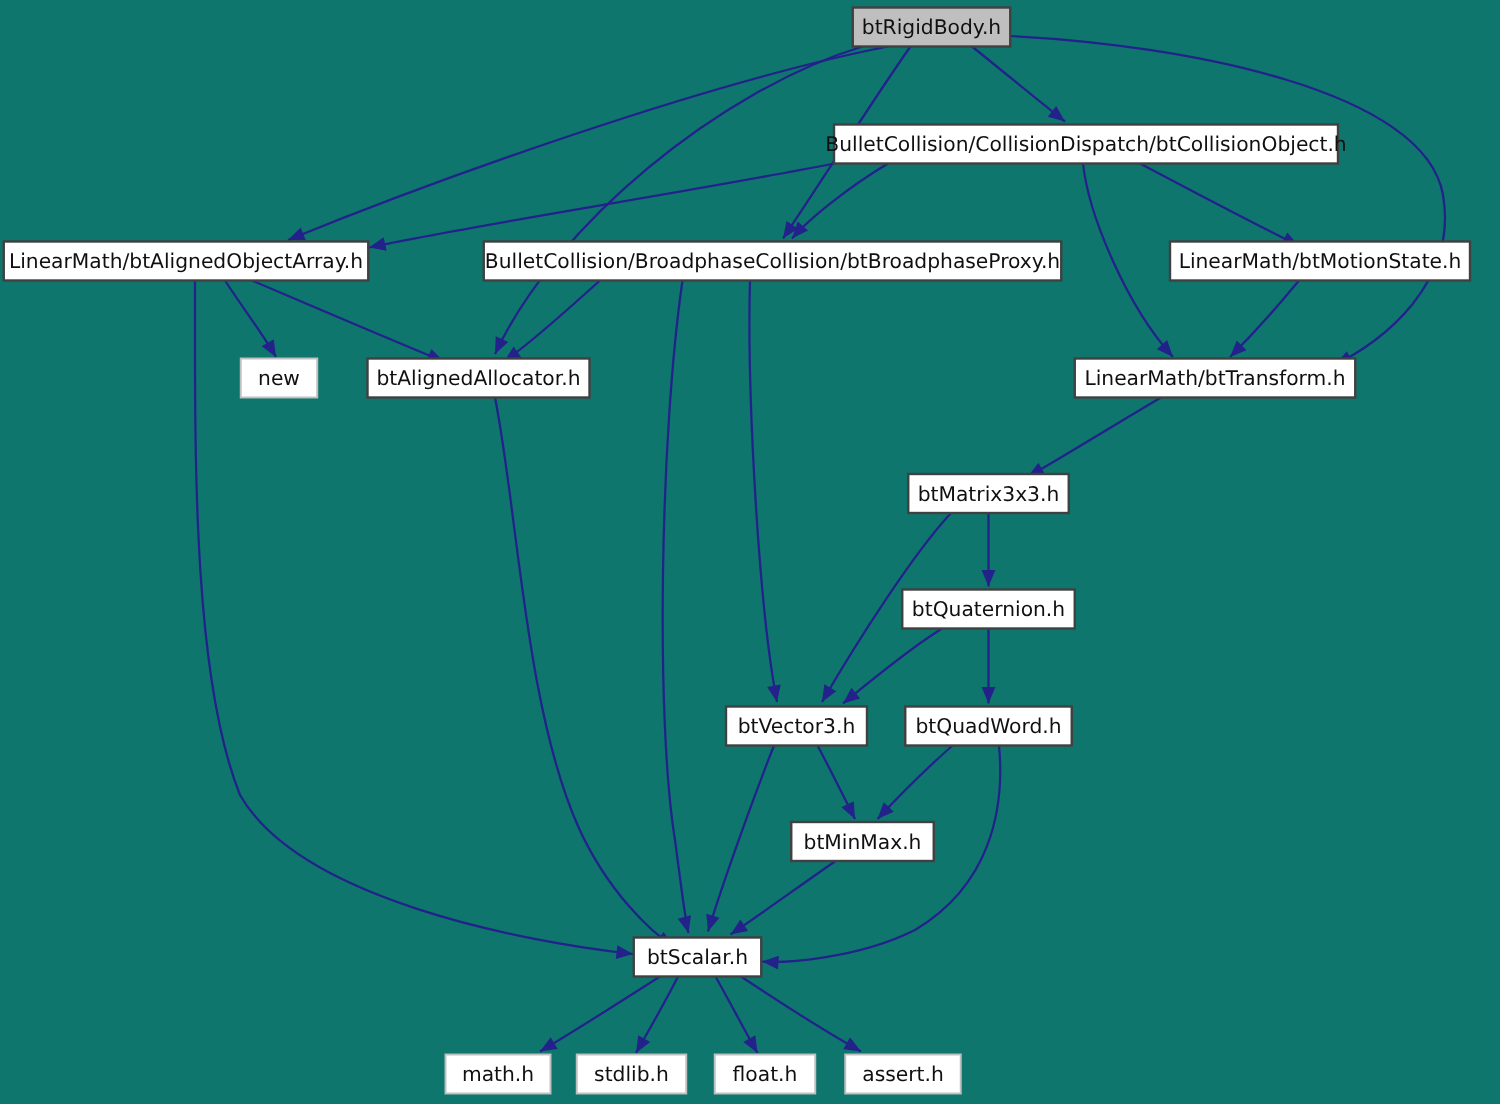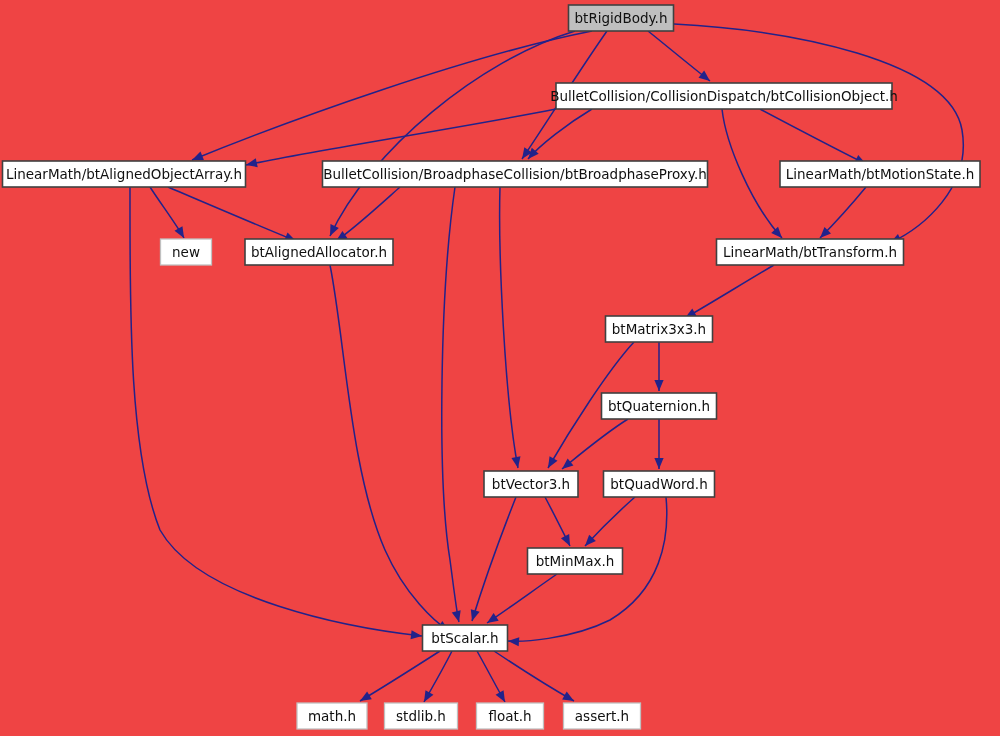--- a/index.html
+++ b/index.html
@@ -4,21 +4,21 @@
 <style>
   html, body {
     margin: 0;
     padding: 0;
     background: #ffffff;
   }
   #graph-root {
     position: relative;
     width: 1000px;
     height: 736px;
-    background: #ef4444;
+    background: #0f766e;
     font-family: "DejaVu Sans", "Liberation Sans", sans-serif;
     overflow: hidden;
   }
   svg#graph-canvas {
     position: absolute;
     left: 0;
     top: 0;
     width: 1000px;
     height: 736px;
   }

